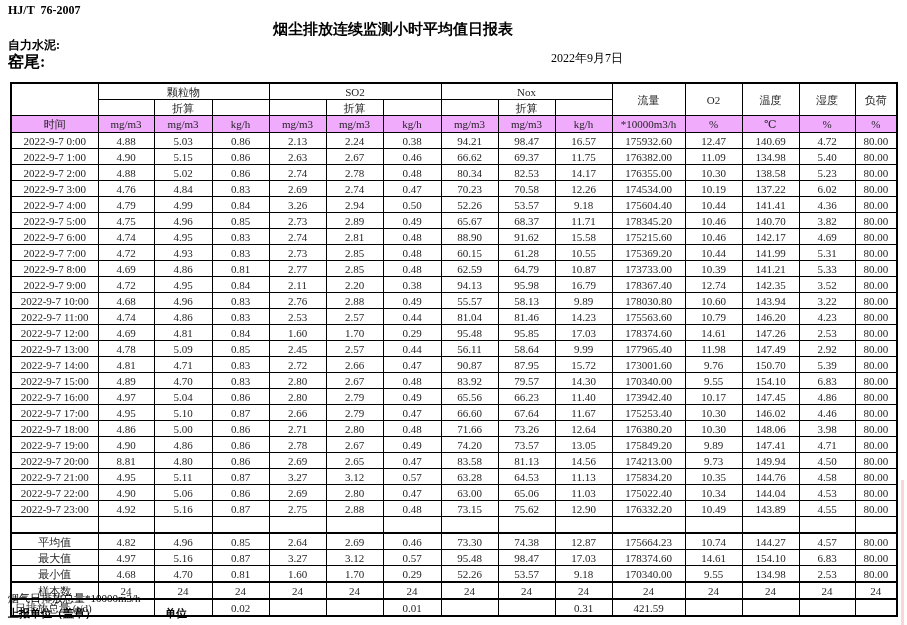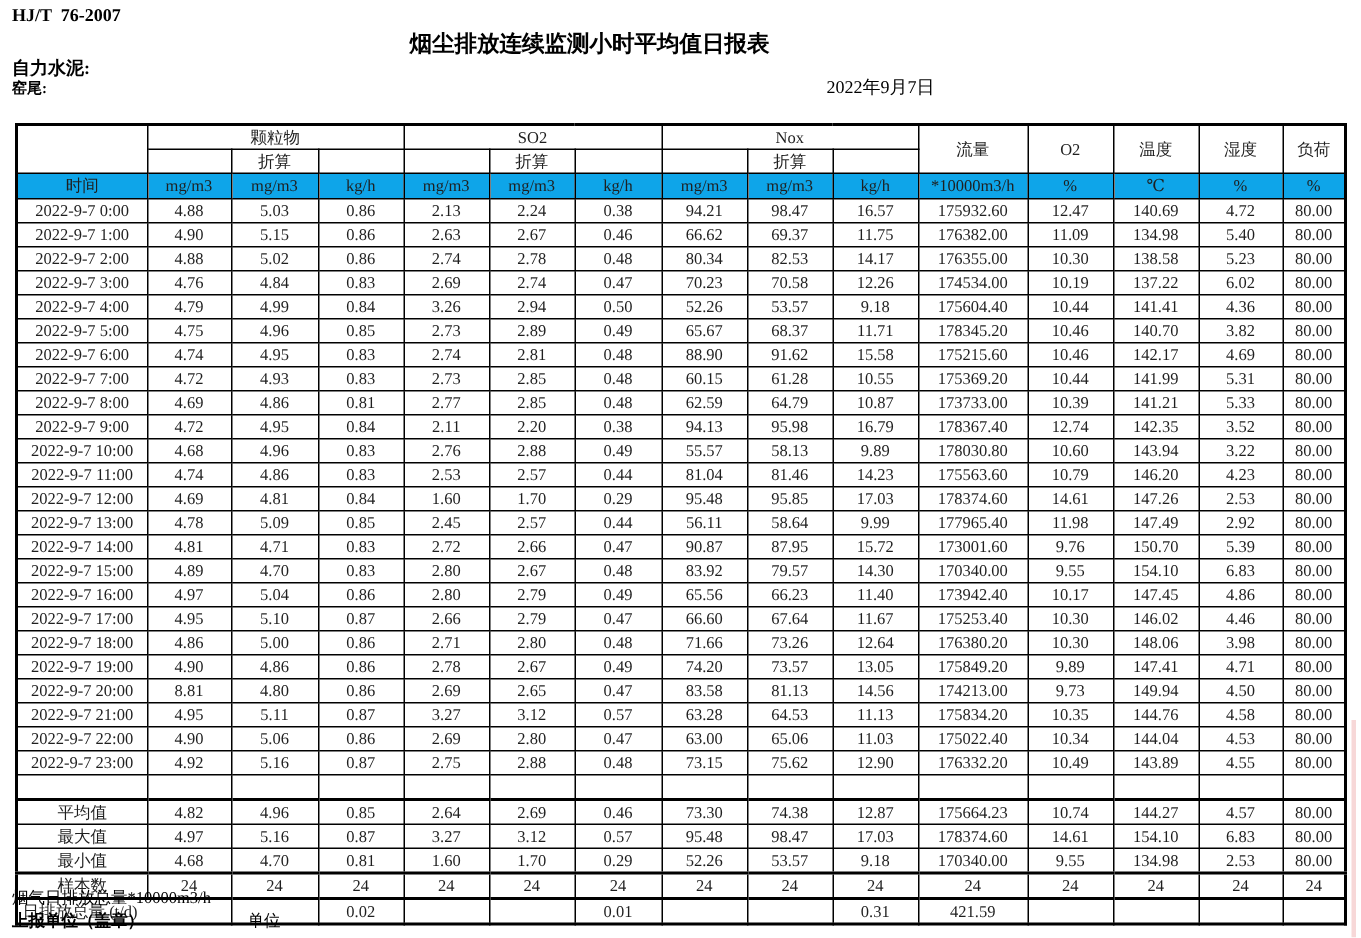--- a/index.html
+++ b/index.html
@@ -5,47 +5,47 @@
   html,body { margin:0; padding:0; }
   body {
     width:907px; height:625px; position:relative; background:#ffffff;
     font-family:"Liberation Serif","DejaVu Serif",serif; color:#000;
     overflow:hidden;
   }
   .abs { position:absolute; white-space:pre; }
   .std-no   { left:8px;  top:3px;  font-size:12px; font-weight:bold; }
   .title    { left:0;    top:20px; width:786px; text-align:center; font-size:15px; font-weight:bold; }
   .company  { left:8px;  top:37px; font-size:12px; font-weight:bold; }
-  .location { left:8px;  top:52px; font-size:10px; font-weight:bold; }
+  .location { left:8px;  top:52px; font-size:16px; font-weight:bold; }
   .date     { left:551px; top:50px; font-size:12px; }
 
   table.report {
     position:absolute; left:10px; top:82px;
     border-collapse:collapse; table-layout:fixed;
     border:2px solid #000;
   }
   .report th, .report td {
     border:1px solid #000;
     font-size:11px; font-weight:normal;
     text-align:center; vertical-align:middle;
     padding:0 1px; height:15px; line-height:14px;
     overflow:hidden; white-space:nowrap;
     color:#1f1f1f;
   }
   .report thead th { height:15px; }
-  .report tr.unit-row th { background:#0ea5e9; height:16px; }
+  .report tr.unit-row th { background:#f0abfc; height:16px; }
   .report tr.thick td { border-top:2px solid #000000; }
   .report td.label-left { text-align:left; padding-left:3px; }
   .pagebreak-line {
     position:absolute; left:901px; top:480px; width:3px; height:145px;
     background:#f0b8b8; opacity:.55;
   }
   .footer1 { left:8px;  top:591px; font-size:11px; font-weight:normal; }
   .footer2 { left:8px;  top:606px; font-size:11px; font-weight:bold; }
-  .footer3 { left:165px; top:606px; font-size:11px; font-weight:normal; }
+  .footer3 { left:165px; top:606px; font-size:11px; font-weight:bold; }
 </style>
 </head>
 <body>
 
 <div class="abs std-no">HJ/T  76-2007</div>
 <div class="abs title">烟尘排放连续监测小时平均值日报表</div>
 <div class="abs company">自力水泥:</div>
 <div class="abs location">窑尾:</div>
 <div class="abs date">2022年9月7日</div>
 

